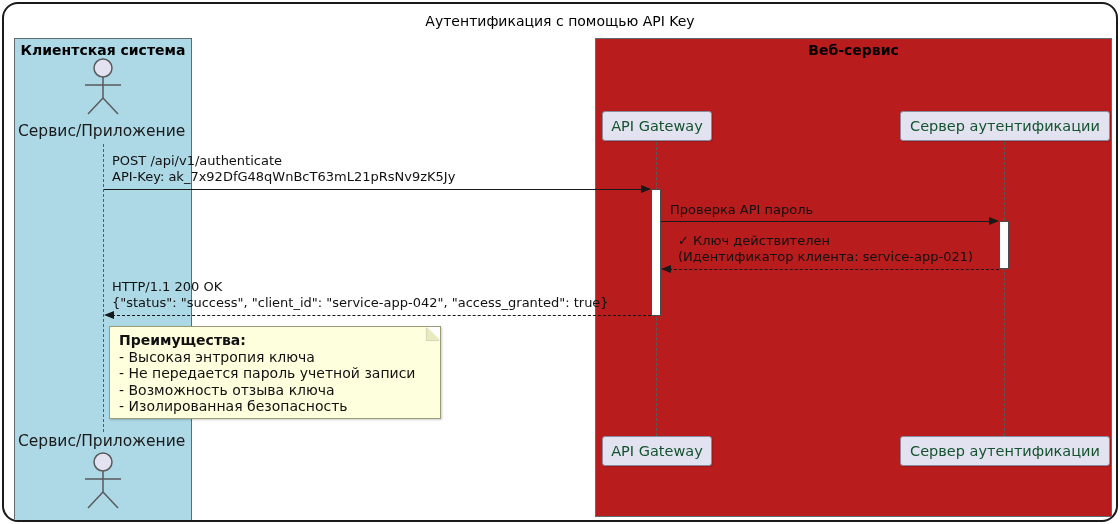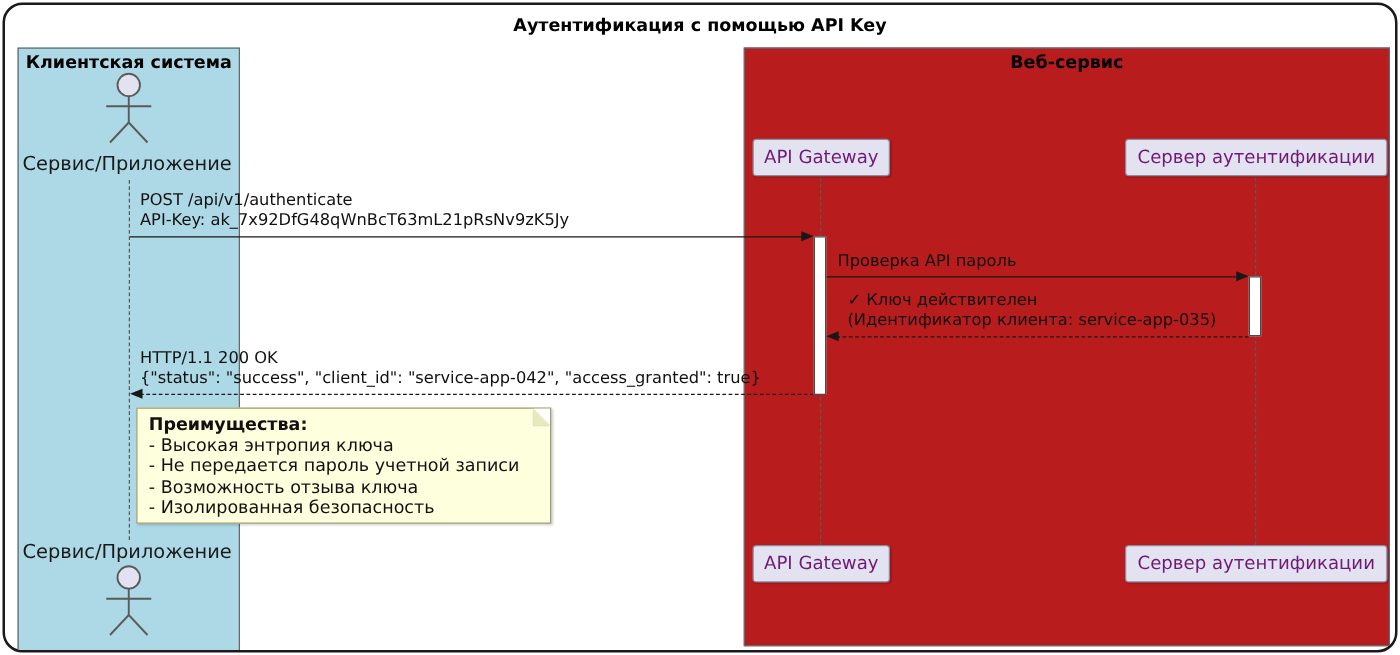--- a/index.html
+++ b/index.html
@@ -1,33 +1,33 @@
 <!DOCTYPE html>
 <html><head>
 <meta charset="utf-8">
 <style>
   html,body{margin:0;padding:0;background:#ffffff;font-family:"DejaVu Sans",sans-serif;}
   #canvas{position:relative;width:1116px;height:520px;margin:2px;background:#ffffff;
           border:2px solid #1a1a1a;border-radius:16px;overflow:hidden;box-sizing:border-box;}
   .diagram-title{position:absolute;top:9px;left:0;width:100%;text-align:center;
-          font-size:14px;font-weight:bold;color:#000;}
+          font-size:14px;font-weight:normal;color:#000;}
   
   .frame{position:absolute;border:1px solid #5f6b6f;box-sizing:border-box;}
   #client-frame{left:10px;top:34px;width:178px;height:485px;background:#add8e6;}
   #service-frame{left:591px;top:34px;width:517px;height:479px;background:#b91c1c;}
   .frame-title{position:absolute;top:3px;left:0;width:100%;text-align:center;
           font-weight:bold;font-size:14px;color:#000;}
   
   .actor{position:absolute;width:44px;height:58px;}
   .actor svg{display:block;}
   .actor-label{position:absolute;font-size:15.5px;color:#1a1a1a;white-space:nowrap;}
   
   .participant{position:absolute;height:30px;background:#e2e2f0;border:1px solid #8a8aa0;
           border-radius:3px;display:flex;align-items:center;justify-content:center;
-          font-size:14.5px;color:#701a75;box-shadow:1px 1px 1px rgba(0,0,0,.15);box-sizing:border-box;white-space:nowrap;padding:0 8px;}
+          font-size:14.5px;color:#14532d;box-shadow:1px 1px 1px rgba(0,0,0,.15);box-sizing:border-box;white-space:nowrap;padding:0 8px;}
   
   .lifeline{position:absolute;width:0;border-left:1px dashed #5a5a5a;}
   
   .activation{position:absolute;width:10px;background:#ffffff;border:1px solid #4a4a4a;box-sizing:border-box;z-index:3;}
   
   .msg-line{position:absolute;height:0;border-top:1px solid #181818;z-index:2;}
   .msg-line.dashed{border-top-style:dashed;}
   .arrow{position:absolute;width:0;height:0;z-index:4;}
   .arrow.right{border-top:4.5px solid transparent;border-bottom:4.5px solid transparent;border-left:10px solid #181818;}
   .arrow.left{border-top:4.5px solid transparent;border-bottom:4.5px solid transparent;border-right:10px solid #181818;}
@@ -99,21 +99,21 @@
   <div class="arrow right" style="left:637px;top:181px;"></div>
 
   <div class="msg-text" style="left:666px;top:198px;">
     <div>Проверка API пароль</div>
   </div>
   <div class="msg-line" style="left:657px;top:217px;width:330px;"></div>
   <div class="arrow right" style="left:985px;top:213px;"></div>
 
   <div class="msg-text" style="left:674px;top:229px;">
     <div>✓ Ключ действителен</div>
-    <div>(Идентификатор клиента: service-app-035)</div>
+    <div>(Идентификатор клиента: service-app-021)</div>
   </div>
   <div class="msg-line dashed" style="left:665px;top:265px;width:330px;"></div>
   <div class="arrow left" style="left:657px;top:261px;"></div>
 
   <div class="msg-text" style="left:108px;top:275px;">
     <div>HTTP/1.1 200 OK</div>
     <div>{"status": "success", "client_id": "service-app-042", "access_granted": true}</div>
   </div>
   <div class="msg-line dashed" style="left:108px;top:311px;width:539px;"></div>
   <div class="arrow left" style="left:100px;top:307px;"></div>

